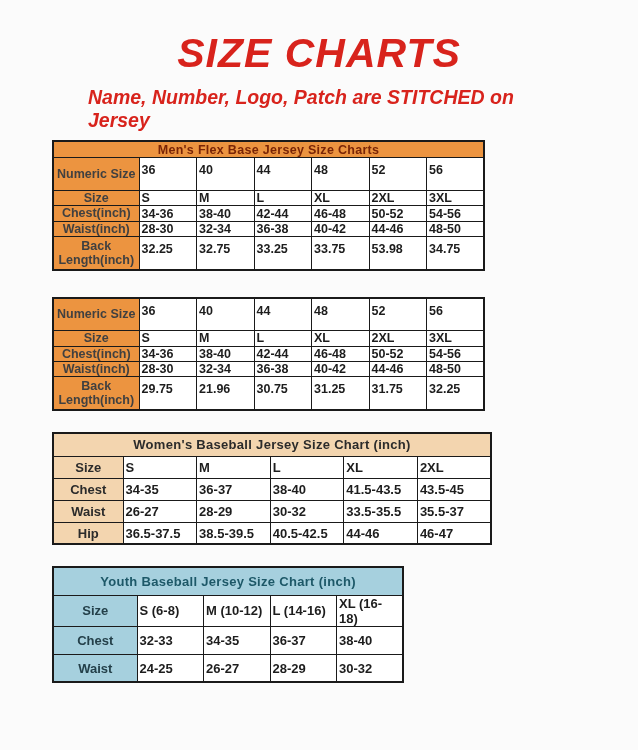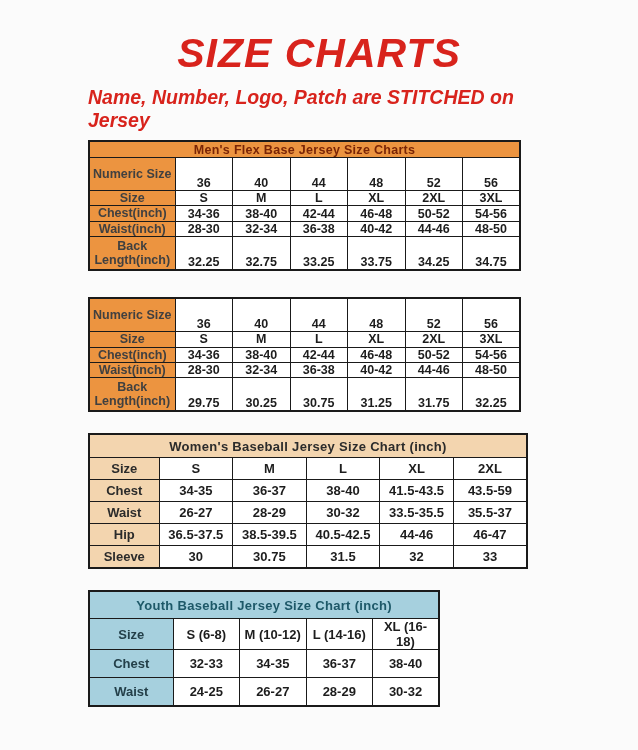--- a/index.html
+++ b/index.html
@@ -26,42 +26,41 @@
     font-size:19.5px;
     line-height:1.18;
     font-weight:bold;
     font-style:italic;
     color:var(--title-red,#d8231c);
   }
 
   table.size-table {
     border-collapse:collapse;
     table-layout:fixed;
-    margin-left:88px;
+    margin-left:52px;
     font-weight:bold;
-    text-align:center;
     color:#1d1d1d;
     border:2px solid var(--border,#1a1a1a);
   }
   table.size-table td, table.size-table th {
     border:1px solid var(--border,#1a1a1a);
     padding:0 2px;
     overflow:hidden;
   }
   .tbl-title { letter-spacing:.3px; }
   td { background:#ffffff; }
 
   
   .mens-tbl { width:433px; margin-top:8px; font-size:12.5px; }
   .mens-tbl col.c-label { width:86px; }
   .mens-tbl .tbl-title { height:15px; font-size:12.5px; background:var(--mens-bg,#ec9440); color:var(--mens-title,#7a2506); }
   .mens-tbl .row-label  { background:var(--mens-bg,#ec9440); color:#404040; line-height:1.15; }
   .mens-tbl tr { height:15px; }
   .mens-tbl tr.tall { height:33px; }
-  .mens-tbl tr.tall td { vertical-align:top; padding-top:18px; }
+  .mens-tbl tr.tall td { vertical-align:top; padding-top:5px; }
   .mens-tbl-2 { margin-top:26px; }
 
   
   .womens-tbl { width:440px; margin-top:21px; font-size:13px; }
   .womens-tbl col.c-label { width:70px; }
   .womens-tbl .tbl-title { height:22px; font-size:13px; background:var(--womens-bg,#f3d5af); color:#2b2b2b; }
   .womens-tbl .row-label  { background:var(--womens-bg,#f3d5af); color:#2b2b2b; }
   .womens-tbl tr { height:22px; }
 
   
@@ -129,21 +128,21 @@
           <td>40-42</td>
           <td>44-46</td>
           <td>48-50</td>
         </tr>
         <tr class="tall">
           <th class="row-label">Back Length(inch)</th>
           <td>32.25</td>
           <td>32.75</td>
           <td>33.25</td>
           <td>33.75</td>
-          <td>34.25</td>
+          <td>53.98</td>
           <td>34.75</td>
         </tr>
       </tbody>
     </table>
 
   <table class="size-table mens-tbl mens-tbl-2">
       <colgroup>
         <col class="c-label">
         <col>
         <col>
@@ -185,21 +184,21 @@
           <td>28-30</td>
           <td>32-34</td>
           <td>36-38</td>
           <td>40-42</td>
           <td>44-46</td>
           <td>48-50</td>
         </tr>
         <tr class="tall">
           <th class="row-label">Back Length(inch)</th>
           <td>29.75</td>
-          <td>30.25</td>
+          <td>21.96</td>
           <td>30.75</td>
           <td>31.25</td>
           <td>31.75</td>
           <td>32.25</td>
         </tr>
       </tbody>
     </table>
 
   <table class="size-table womens-tbl">
       <colgroup>
@@ -221,46 +220,38 @@
           <td>L</td>
           <td>XL</td>
           <td>2XL</td>
         </tr>
         <tr>
           <th class="row-label">Chest</th>
           <td>34-35</td>
           <td>36-37</td>
           <td>38-40</td>
           <td>41.5-43.5</td>
-          <td>43.5-59</td>
+          <td>43.5-45</td>
         </tr>
         <tr>
           <th class="row-label">Waist</th>
           <td>26-27</td>
           <td>28-29</td>
           <td>30-32</td>
           <td>33.5-35.5</td>
           <td>35.5-37</td>
         </tr>
         <tr>
           <th class="row-label">Hip</th>
           <td>36.5-37.5</td>
           <td>38.5-39.5</td>
           <td>40.5-42.5</td>
           <td>44-46</td>
           <td>46-47</td>
         </tr>
-        <tr>
-          <th class="row-label">Sleeve</th>
-          <td>30</td>
-          <td>30.75</td>
-          <td>31.5</td>
-          <td>32</td>
-          <td>33</td>
-        </tr>
       </tbody>
     </table>
 
   <table class="size-table youth-tbl">
       <colgroup>
         <col class="c-label">
         <col>
         <col>
         <col>
         <col>

